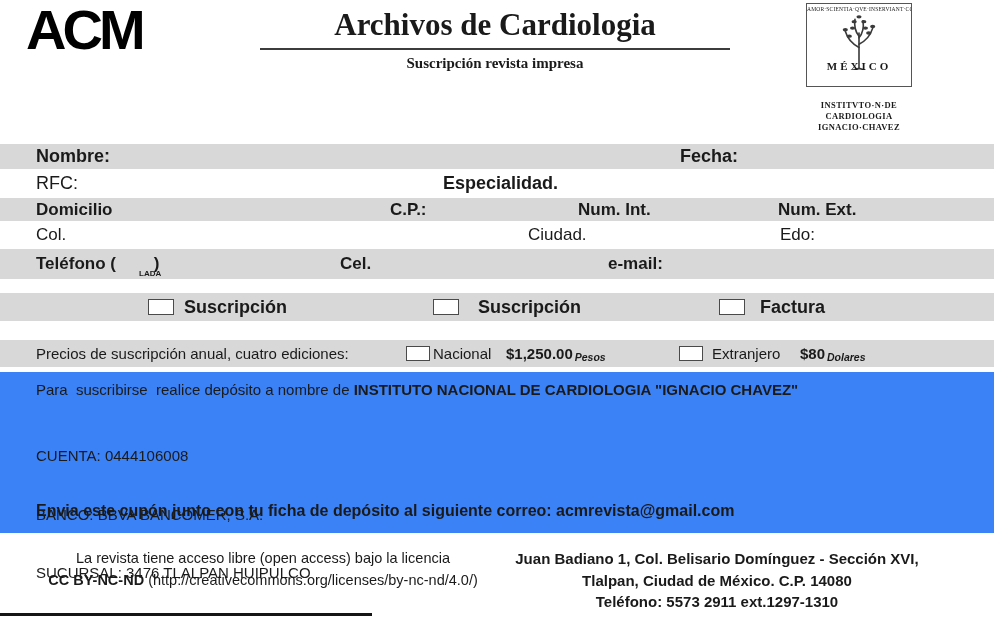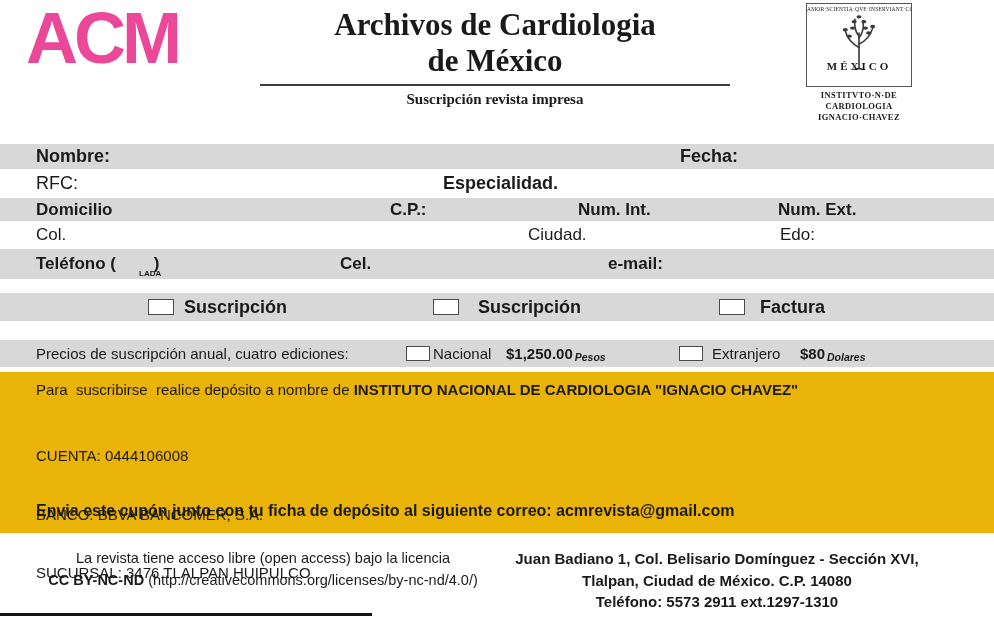--- a/index.html
+++ b/index.html
@@ -1,75 +1,74 @@
 <!DOCTYPE html>
 <html><head>
 <meta charset="utf-8">
 <style>
   html,body{margin:0;padding:0;}
   .page{position:relative;width:994px;height:619px;background:#ffffff;
         font-family:"Liberation Sans","DejaVu Sans",sans-serif;color:#1a1a1a;overflow:hidden;}
 
   
-  .acm{position:absolute;left:26px;top:2px;font-size:72px;font-weight:700;
-       letter-spacing:-4px;line-height:1;color:#ec4899;}
+  .acm{position:absolute;left:26px;top:2px;font-size:56px;font-weight:700;
+       letter-spacing:-4px;line-height:1;color:#000000;}
   .title-block{position:absolute;left:252px;top:6px;width:486px;text-align:center;
        font-family:"Liberation Serif","DejaVu Serif",serif;font-weight:700;}
   .title-l1{font-size:31px;line-height:1.2;}
   .title-l2{font-size:31px;line-height:1.15;}
   .title-rule{border:0;border-top:2px solid #3c3c3c;margin:5px 8px 0 8px;}
   .subtitle{font-size:15px;margin-top:5px;}
 
   .seal{position:absolute;left:806px;top:3px;width:106px;text-align:center;
         font-family:"Liberation Serif","DejaVu Serif",serif;}
   .seal-box{border:1px solid #555;height:80px;position:relative;padding-top:2px;}
   .seal-motto{font-size:5.5px;letter-spacing:.2px;white-space:nowrap;overflow:hidden;}
   .seal-mexico{position:absolute;left:0;right:0;top:56px;font-size:11px;font-weight:700;
         letter-spacing:3px;}
-  .seal-caption{margin-top:3px;font-size:8.5px;font-weight:700;line-height:1.3;
+  .seal-caption{margin-top:13px;font-size:8.5px;font-weight:700;line-height:1.3;
         letter-spacing:.4px;}
 
   
   .row{position:absolute;left:0;width:994px;}
   .gray{background:#d8d8d8;}
   .cell{position:absolute;top:0;height:100%;display:flex;align-items:center;white-space:pre;}
   .b{font-weight:700;}
   .fs17{font-size:17px;}
   .fs18{font-size:18px;}
   .fs15{font-size:15px;}
   .lada{position:absolute;left:139px;bottom:1px;font-size:8px;font-weight:700;}
 
   .checkbox{display:inline-block;width:24px;height:14px;background:#fff;border:1.5px solid #4a4a4a;}
   .checkbox.small{width:22px;height:13px;border-width:1px;}
 
   .currency{font-size:10.5px;font-style:italic;position:relative;top:3px;margin-left:2px;font-weight:700;text-align:right;}
 
   
-  .panel{position:absolute;left:0;top:372px;width:994px;height:161px;background:#eab308;}
+  .panel{position:absolute;left:0;top:372px;width:994px;height:161px;background:#3b82f6;}
   .panel-intro{position:absolute;left:36px;top:9px;font-size:15px;white-space:pre;}
   .bank-lines{position:absolute;left:36px;top:35px;font-size:15px;line-height:19.5px;white-space:pre;}
   .send-line{position:absolute;left:36px;top:130px;font-size:16px;font-weight:700;}
 
   
   .footer-left{position:absolute;left:24px;top:548px;width:478px;text-align:center;
        font-size:14.5px;line-height:21.5px;}
   .footer-right{position:absolute;left:484px;top:548px;width:466px;text-align:center;
        font-size:15px;line-height:21.5px;font-weight:bold;}
   .bottom-line{position:absolute;left:0;top:613px;width:372px;height:3px;background:#151515;}
 </style>
 </head>
 <body>
 
 <div class="page">
 
   <div class="acm">ACM</div>
 
   <div class="title-block">
     <div class="title-l1">Archivos de Cardiologia</div>
-    <div class="title-l2">de México</div>
     <hr class="title-rule">
     <div class="subtitle">Suscripción revista impresa</div>
   </div>
 
   <div class="seal">
     <div class="seal-box">
       <div class="seal-motto">AMOR·SCIENTIA·QVE·INSERVIANT·CORDI</div>
       <svg viewBox="0 0 64 72" width="56" height="58" style="display:block;margin:0 auto;">
         <g stroke="#3a3a3a" fill="none" stroke-width="2" stroke-linecap="round">
           <path d="M32 70 V26"></path>

